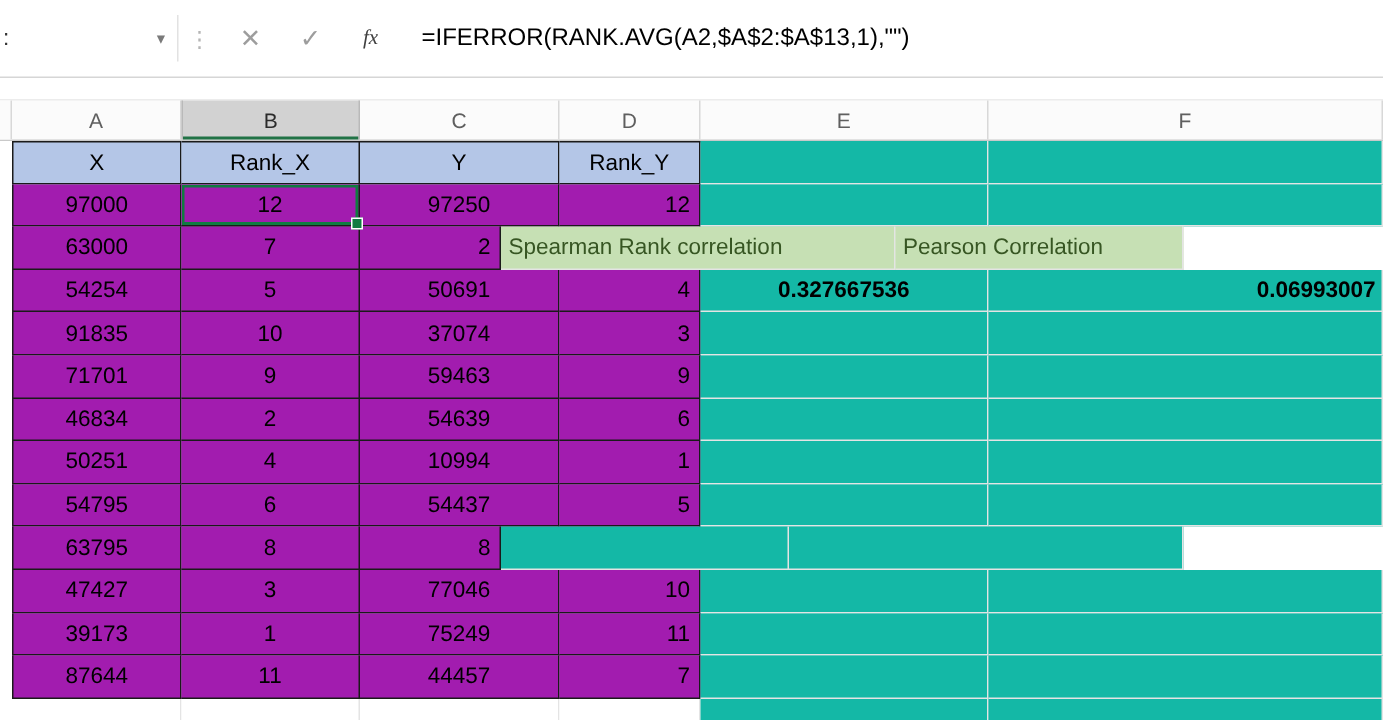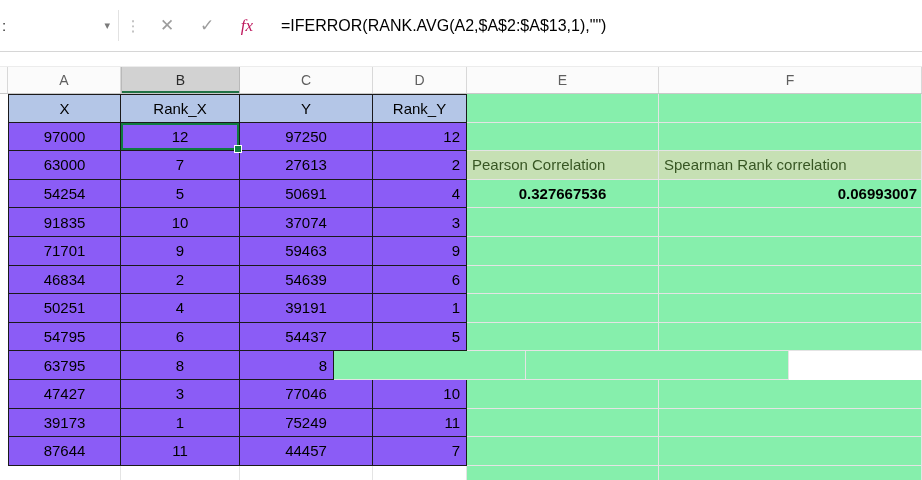--- a/index.html
+++ b/index.html
@@ -9,45 +9,45 @@
   .formula-bar{height:52px;display:flex;align-items:stretch;background:#fff;
     border-bottom:1px solid #d6d6d6}
   .name-box{width:118px;display:flex;align-items:center;justify-content:space-between;
     padding:0 8px 0 2px;font-size:15px;color:#333}
   .nb-arrow{color:#7a7a7a;font-size:11px}
   .fb-divider{width:1px;background:#e2e2e2;margin:10px 0}
   .fb-dots{width:28px;display:flex;align-items:center;justify-content:center;
     color:#b5b5b5;font-size:15px}
   .fb-icon{width:40px;display:flex;align-items:center;justify-content:center;
     color:#9d9d9d;font-size:17px}
-  .fb-fx{font-family:"Liberation Serif",serif;font-style:italic;font-size:17px;color:#be185d}
+  .fb-fx{font-family:"Liberation Serif",serif;font-style:italic;font-size:14px;color:#404040}
   .formula-text{flex:1;display:flex;align-items:center;padding-left:14px;
     font-size:16px;color:#000;white-space:nowrap}
   .gap{height:14px;background:#fff}
   
   .col-headers{height:28px;display:flex;background:#fbfbfb;
     border-top:1px solid #ececec;border-bottom:1px solid #c9c9c9}
   .corner{width:8px;border-right:1px solid #d8d8d8;background:#fbfbfb}
   .col-h{display:flex;align-items:center;justify-content:center;font-size:14px;
     color:#5f5f5f;border-right:1px solid #d8d8d8}
   .col-h.selected{background:#d2d2d2;color:#2b2b2b;
     box-shadow:inset 0 -2px 0 #217346;border-right:1px solid #b9b9b9;
     border-left:1px solid #b9b9b9}
   
   .cA{width:113px}.cB{width:119px}.cC{width:133px}.cD{width:94px}.cE{width:192px}.cF{width:263px}
   
   .row{display:flex;height:28.6px}
   .sliver{width:8px;background:#fff}
   .cell{display:flex;align-items:center;justify-content:center;font-size:15px;color:#000}
   .thead{background:#b4c6e7;border-top:1px solid #1a1a1a;border-right:1px solid #1a1a1a;
     border-bottom:1px solid #1a1a1a}
-  .tdata{background:#8b5cf6;border-right:1px solid #1a1a1a;border-bottom:1px solid #1a1a1a}
+  .tdata{background:#a21caf;border-right:1px solid #1a1a1a;border-bottom:1px solid #1a1a1a}
   .bleft{border-left:1px solid #1a1a1a}
   .right{justify-content:flex-end;padding-right:6px}
-  .ef{background:#86efac;border-right:1px solid #e4e4e4;border-bottom:1px solid #e4e4e4}
+  .ef{background:#14b8a6;border-right:1px solid #e4e4e4;border-bottom:1px solid #e4e4e4}
   .ef.label{background:#c6e0b4;color:#375623;justify-content:flex-start;padding-left:5px;
     white-space:nowrap;overflow:hidden}
   .ef.value{font-weight:bold}
   .ef.value.right{padding-right:4px}
   .empty{background:#fff;border-right:1px solid #e4e4e4;border-bottom:1px solid #e4e4e4}
   .active{position:relative;z-index:2;box-shadow:inset 0 0 0 2px #107c41}
   .active::after{content:"";position:absolute;right:-3px;bottom:-3px;width:6px;height:6px;
     background:#107c41;border:1px solid #fff}
 </style>
 </head>
@@ -94,24 +94,23 @@
       <div class="cell tdata cB active">12</div>
       <div class="cell tdata cC">97250</div>
       <div class="cell tdata cD right">12</div>
       <div class="cell ef cE"></div>
       <div class="cell ef cF"></div>
     </div>
     <div class="row">
       <div class="sliver"></div>
       <div class="cell tdata cA bleft">63000</div>
       <div class="cell tdata cB">7</div>
-      <div class="cell tdata cC">27613</div>
       <div class="cell tdata cD right">2</div>
+      <div class="cell ef label cF">Spearman Rank correlation</div>
       <div class="cell ef label cE">Pearson Correlation</div>
-      <div class="cell ef label cF">Spearman Rank correlation</div>
     </div>
     <div class="row">
       <div class="sliver"></div>
       <div class="cell tdata cA bleft">54254</div>
       <div class="cell tdata cB">5</div>
       <div class="cell tdata cC">50691</div>
       <div class="cell tdata cD right">4</div>
       <div class="cell ef value cE">0.327667536</div>
       <div class="cell ef value right cF">0.06993007</div>
     </div>
@@ -139,21 +138,21 @@
       <div class="cell tdata cB">2</div>
       <div class="cell tdata cC">54639</div>
       <div class="cell tdata cD right">6</div>
       <div class="cell ef cE"></div>
       <div class="cell ef cF"></div>
     </div>
     <div class="row">
       <div class="sliver"></div>
       <div class="cell tdata cA bleft">50251</div>
       <div class="cell tdata cB">4</div>
-      <div class="cell tdata cC">39191</div>
+      <div class="cell tdata cC">10994</div>
       <div class="cell tdata cD right">1</div>
       <div class="cell ef cE"></div>
       <div class="cell ef cF"></div>
     </div>
     <div class="row">
       <div class="sliver"></div>
       <div class="cell tdata cA bleft">54795</div>
       <div class="cell tdata cB">6</div>
       <div class="cell tdata cC">54437</div>
       <div class="cell tdata cD right">5</div>

